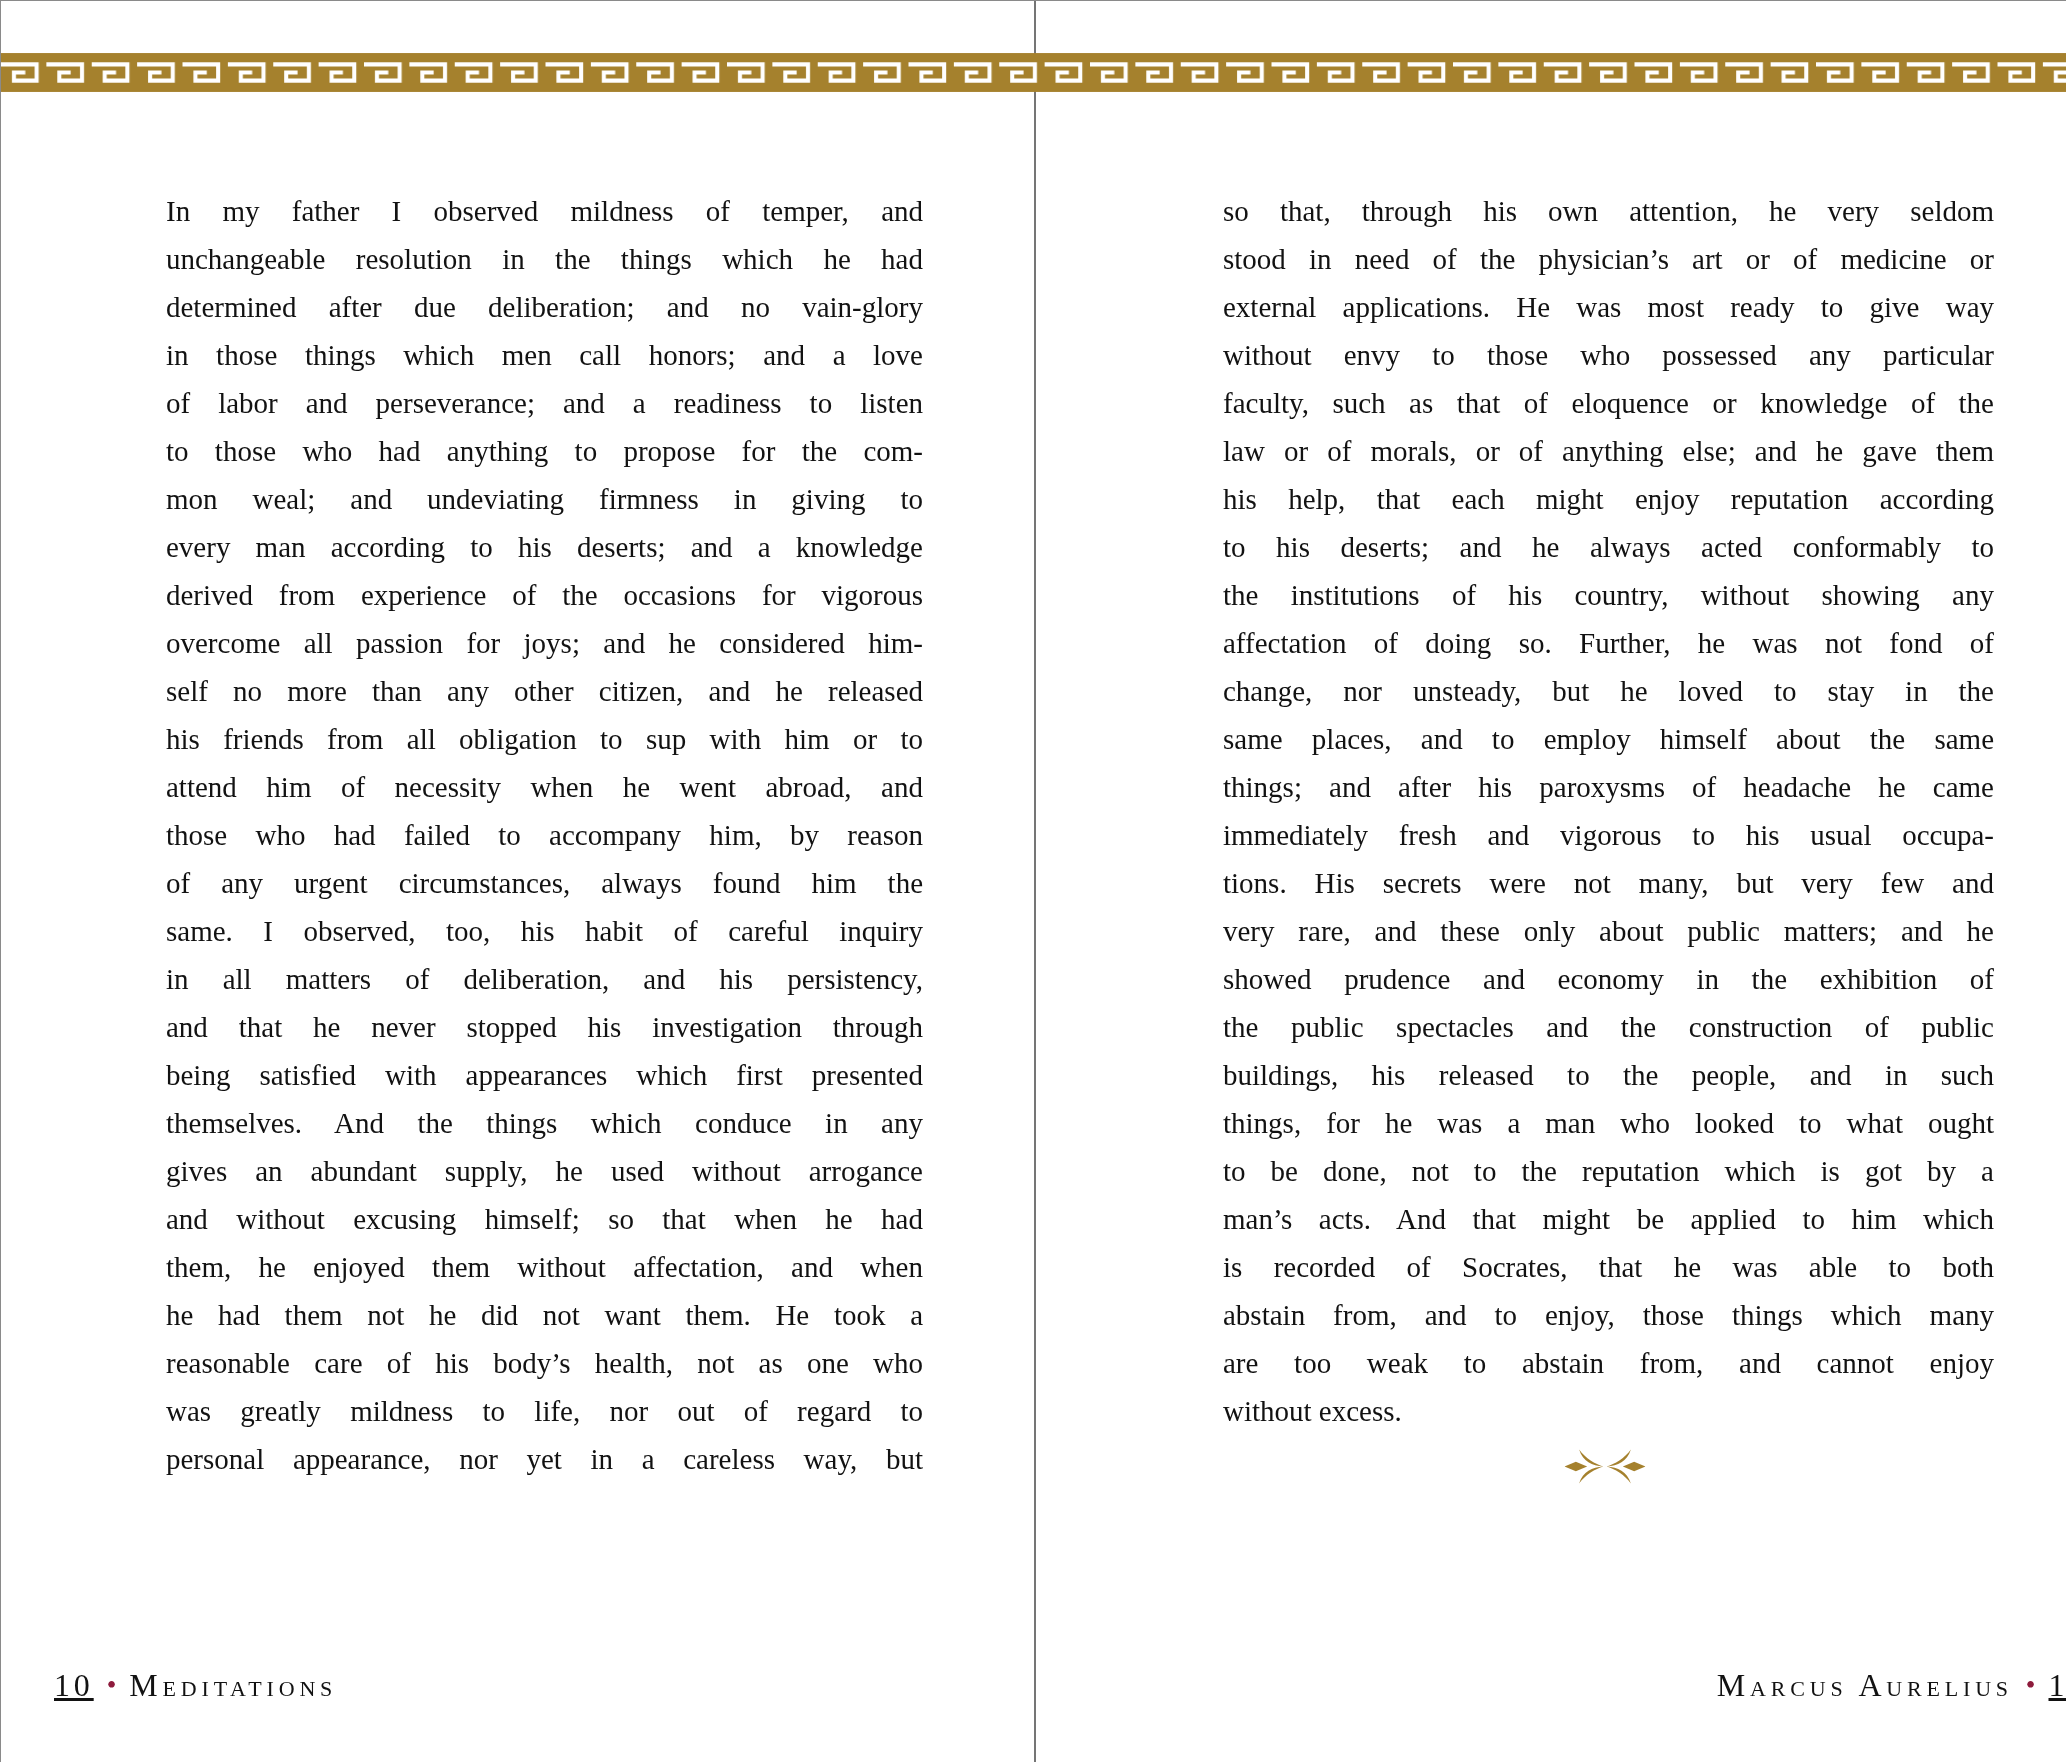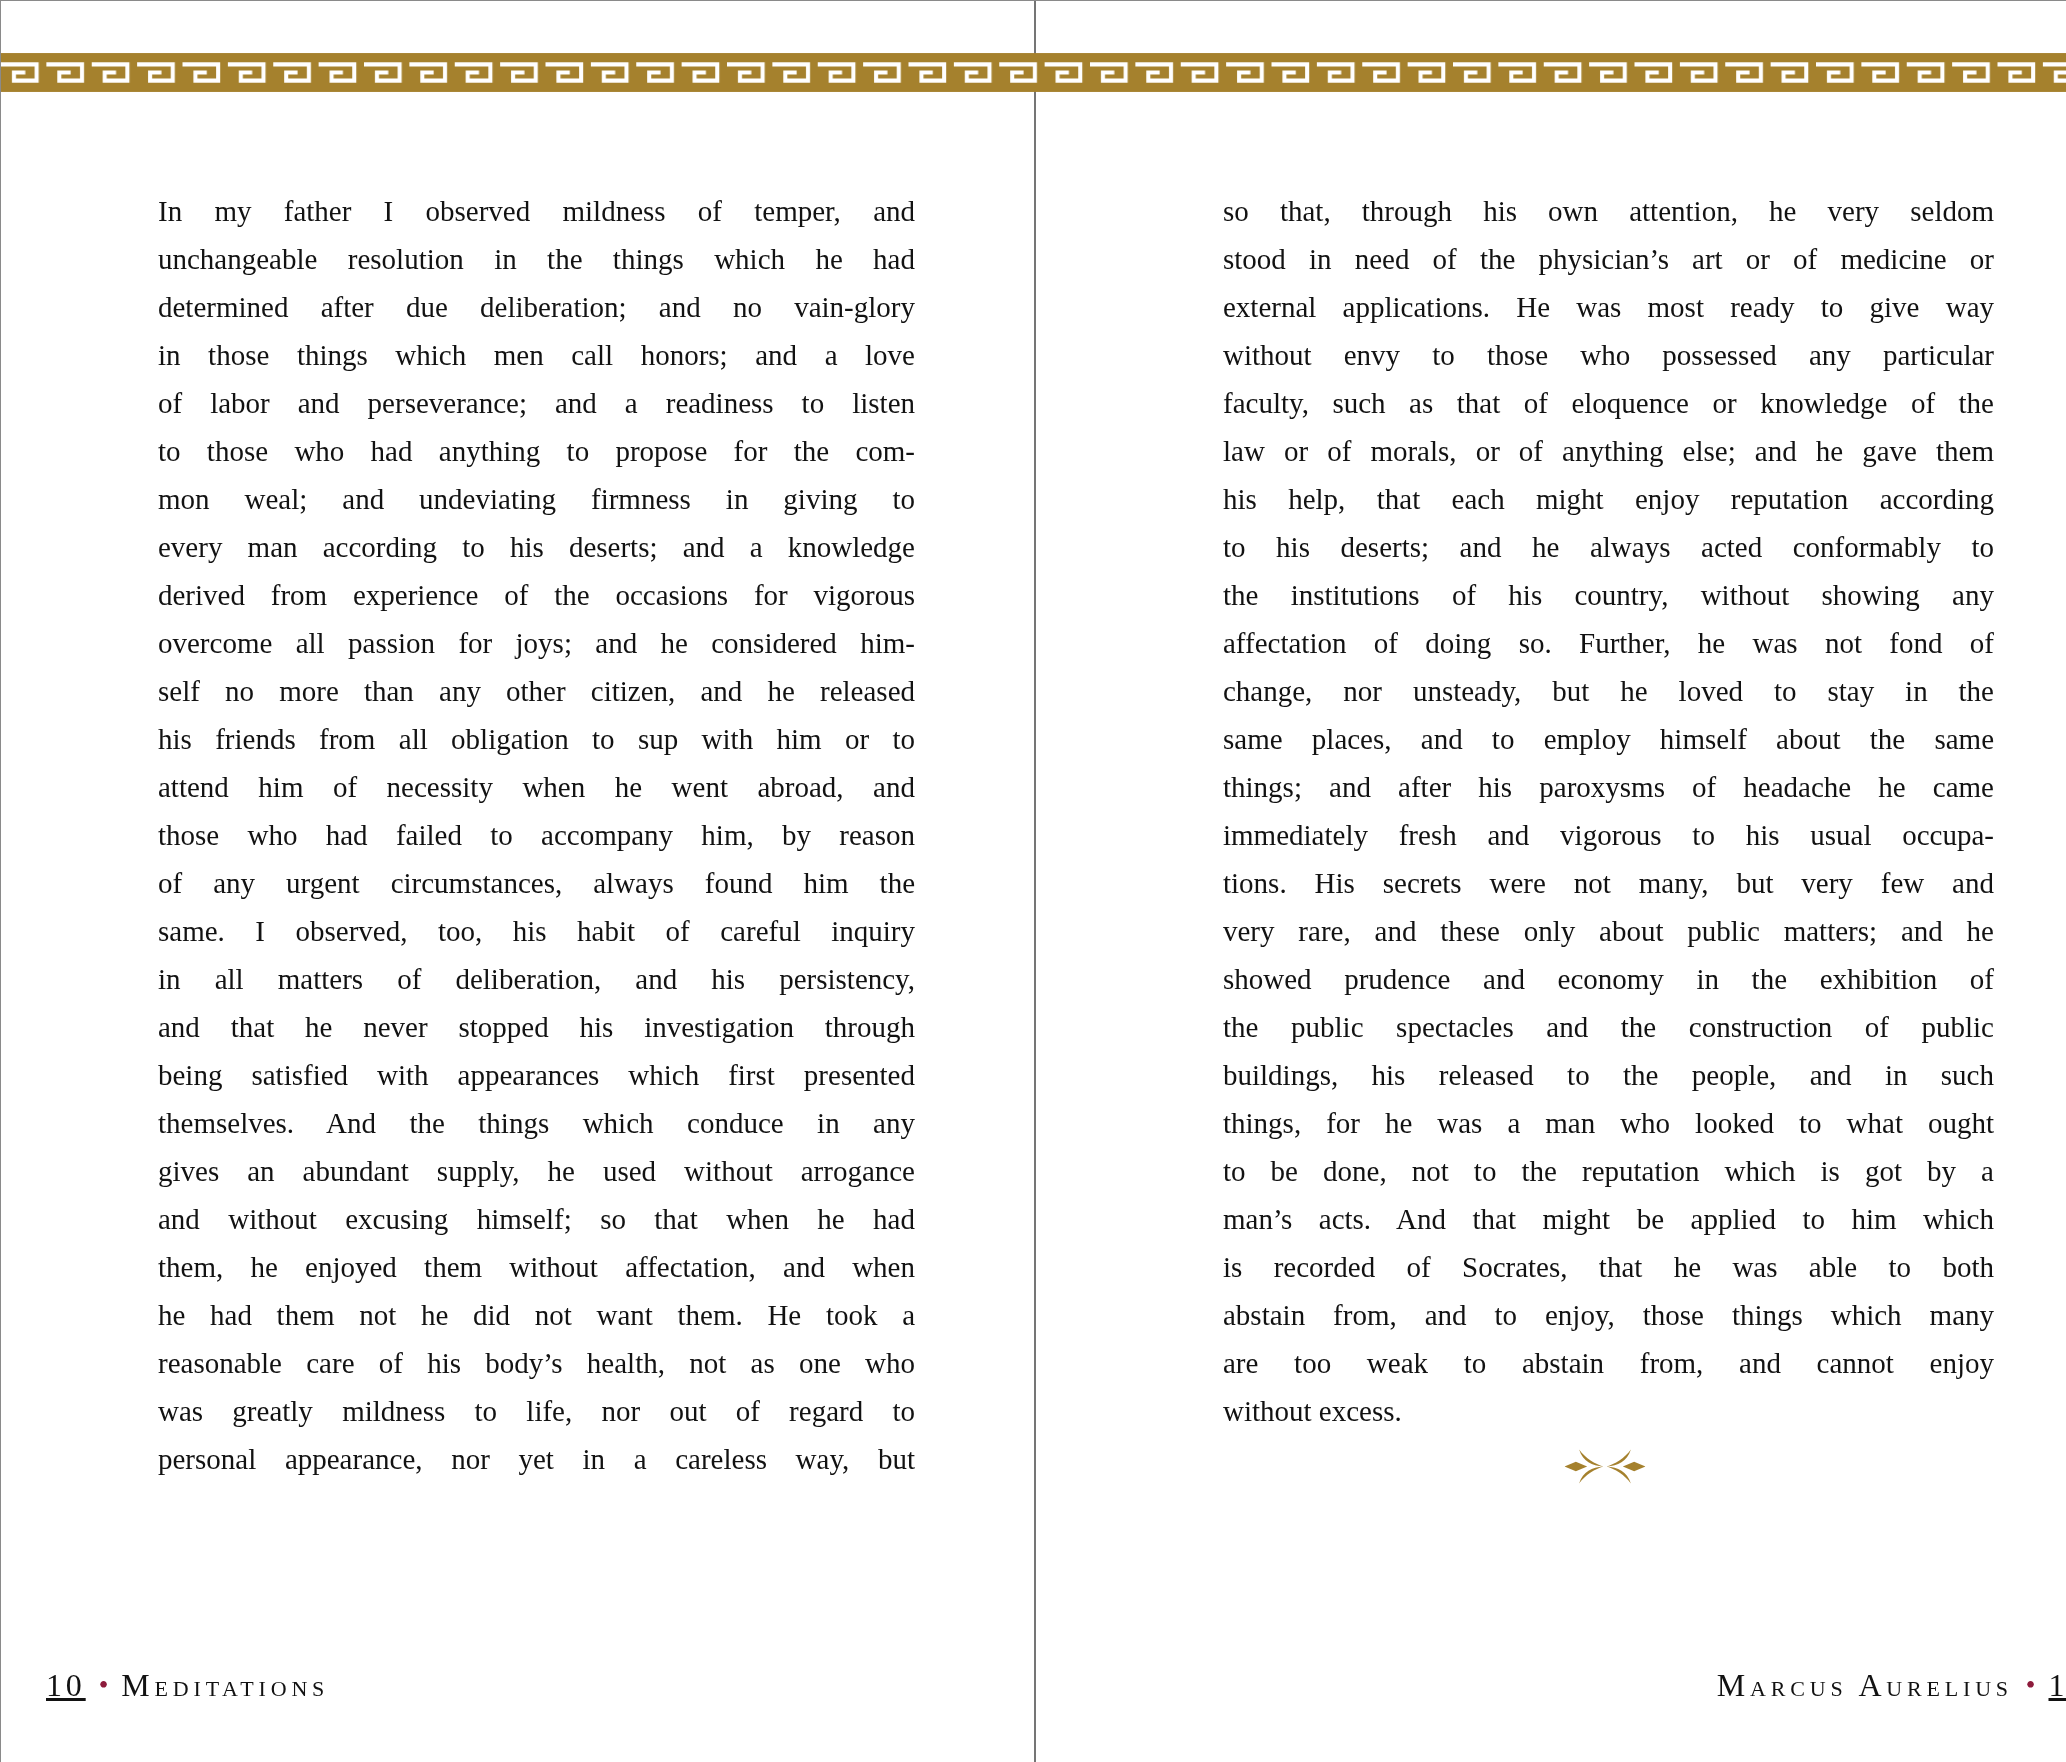--- a/index.html
+++ b/index.html
@@ -12,21 +12,21 @@
     overflow:hidden;
     font-family:"Liberation Serif","DejaVu Serif",serif;
     color:var(--ink,#121212);
   }
   .divider{
     position:absolute;left:1033px;top:0;width:1.6px;height:100%;
     background:var(--divider,#6f6f6f);z-index:1;
   }
   .band{position:absolute;left:0;top:52px;z-index:2;display:block;}
   .page{position:absolute;top:0;height:100%;}
-  .page.left{left:8px;width:1033px;border-radius:19px;}
+  .page.left{left:16px;width:1033px;border-radius:19px;}
   .page.right{left:1082px;width:1043px;}
   .text-block{
     position:absolute;top:186px;
     font-size:29px;line-height:48px;
     text-align:justify;
   }
   .page.left  .text-block{left:149px;width:757px;}
   .page.right .text-block{left:140px;width:771px;}
   .line{
     height:48px;

